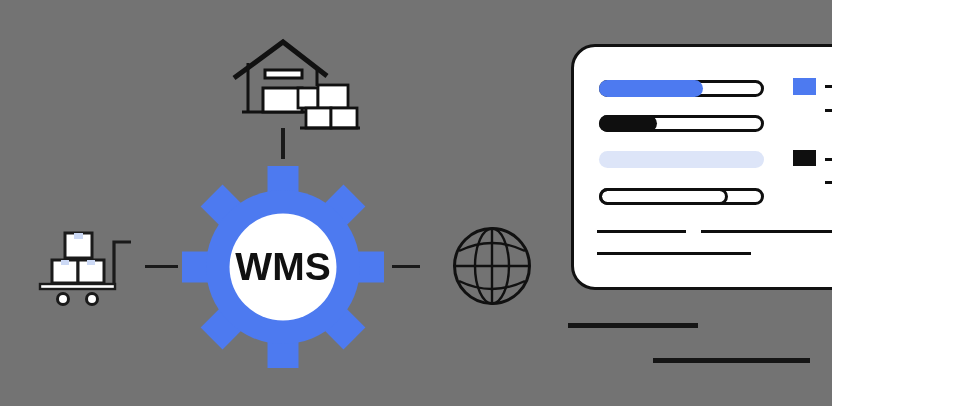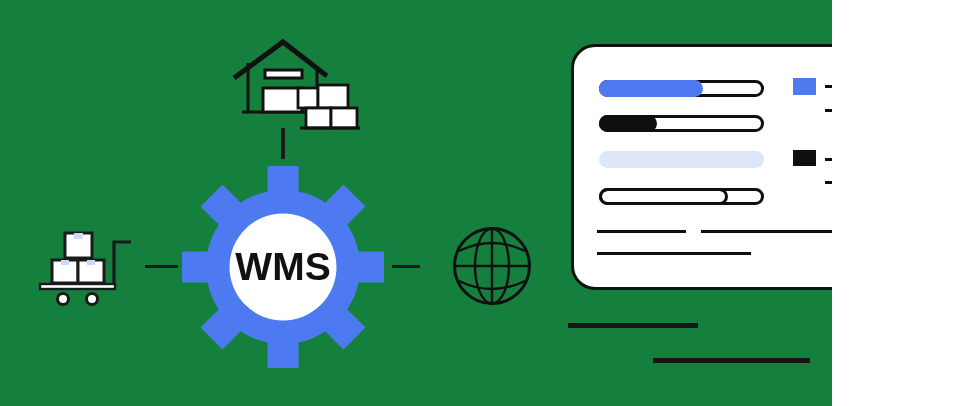--- a/index.html
+++ b/index.html
@@ -1,17 +1,17 @@
 <!DOCTYPE html>
 <html><head>
 <meta charset="utf-8">
 <style>
   html,body{margin:0;padding:0;background:#ffffff;}
   .stage{
-    position:relative;width:832px;height:406px;background:#15803d;overflow:hidden;
+    position:relative;width:832px;height:406px;background:#737373;overflow:hidden;
     font-family:"Liberation Sans", sans-serif;
   }
   .abs{position:absolute;}
   .hline{position:absolute;background:#151515;}
   
   .panel{
     position:absolute;left:571px;top:44px;width:346px;height:246px;
     border:3px solid #111;border-radius:24px;background:#fff;box-sizing:border-box;
   }
   .bar{position:absolute;height:17px;width:165px;left:25px;}

